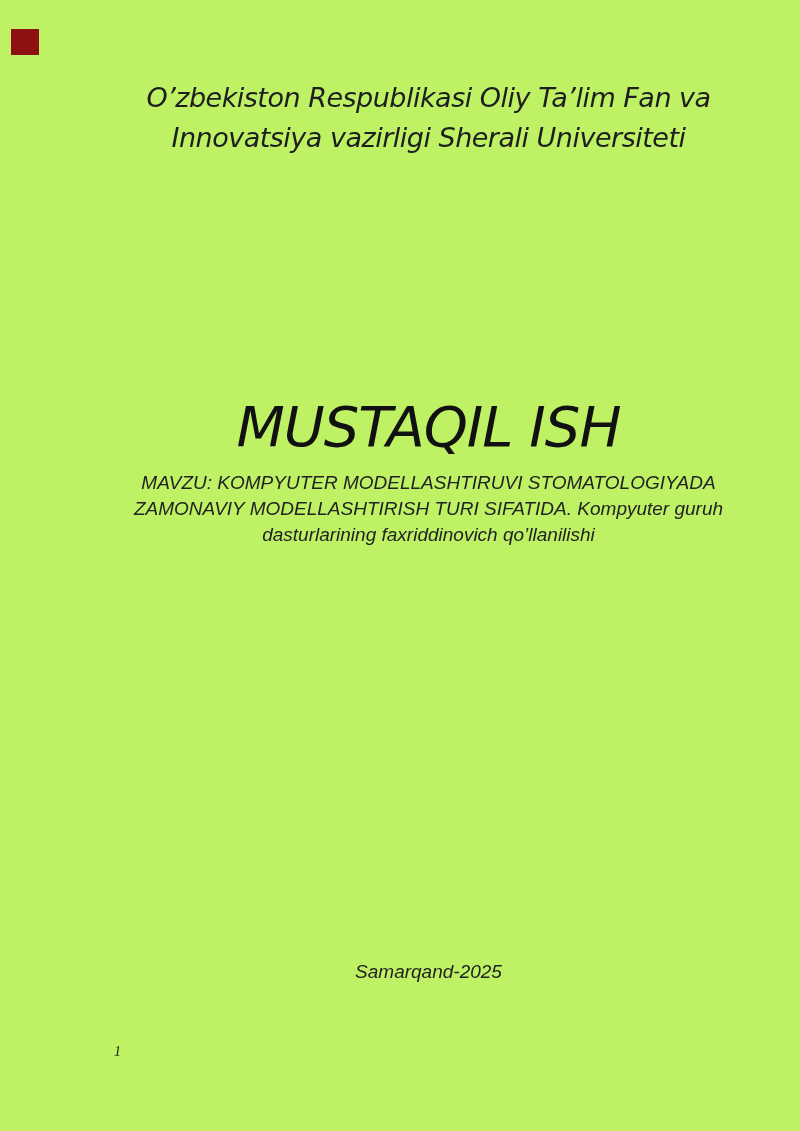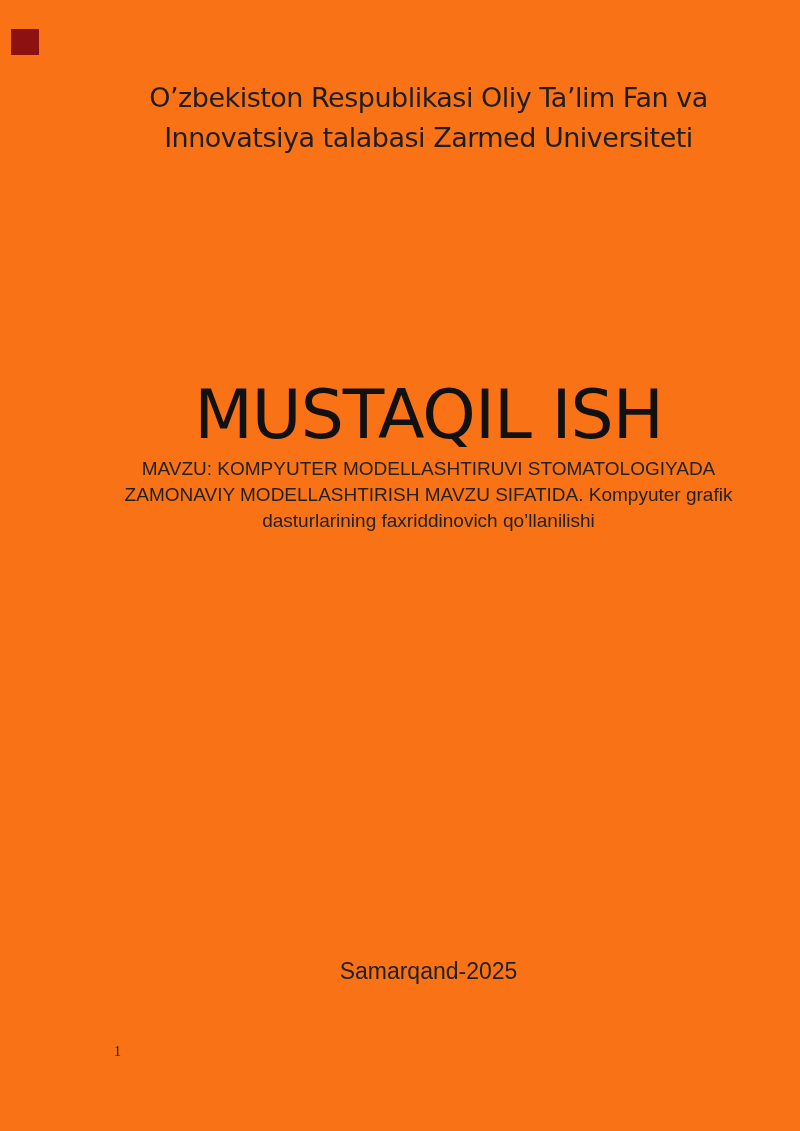--- a/index.html
+++ b/index.html
@@ -39,79 +39,79 @@
   .ministry-header {
     top: 78px;
     font-size: 27px;
     line-height: 40px;
     color: #1e1e1e;
     font-family: "DejaVu Sans", "Liberation Sans", sans-serif;
     letter-spacing: -0.5px;
   }
 
   .doc-title {
-    top: 368px;
-    font-size: 68px;
+    top: 380px;
+    font-size: 56px;
     line-height: 94px;
     color: #111111;
     font-family: "DejaVu Sans", "Liberation Sans", sans-serif;
     letter-spacing: -1px;
     white-space: nowrap;
   }
 
   .subject {
-    top: 456px;
+    top: 470px;
     font-size: 19px;
     line-height: 26px;
     color: #222222;
   }
 
   .student-line {
     top: 756px;
     font-size: 19.5px;
     line-height: 27px;
     color: #222222;
   }
 
   .city-year {
     top: 958px;
-    font-size: 23px;
+    font-size: 19px;
     line-height: 27px;
     color: #222222;
   }
 
   .page-number {
     position: absolute;
     left: 114px;
     top: 1043px;
     font-size: 14px;
     line-height: 18px;
     color: #1a1a1a;
     font-family: "Liberation Serif", serif;
   }
 
   .line { display: block; }
 </style>
 </head>
 <body>
 
-<div class="page" style="background: #f97316; color: rgb(31, 31, 31);">
+<div class="page" style="background: #bef264; color: rgb(31, 31, 31); font-style: italic;">
 
   <div class="marker" style="background: rgb(142, 17, 17);"></div>
 
   <div class="content-col ministry-header">
     <span class="line">O’zbekiston Respublikasi Oliy Ta’lim Fan va</span>
-    <span class="line">Innovatsiya talabasi Zarmed Universiteti</span>
+    <span class="line">Innovatsiya vazirligi Sherali Universiteti</span>
   </div>
 
   <div class="content-col doc-title">MUSTAQIL ISH</div>
 
   <div class="content-col subject">
     <span class="line">MAVZU: KOMPYUTER MODELLASHTIRUVI STOMATOLOGIYADA</span>
-    <span class="line">ZAMONAVIY MODELLASHTIRISH MAVZU SIFATIDA. Kompyuter grafik</span>
+    <span class="line">ZAMONAVIY MODELLASHTIRISH TURI SIFATIDA. Kompyuter guruh</span>
     <span class="line">dasturlarining faxriddinovich qo’llanilishi</span>
   </div>
 
 
   <div class="content-col city-year">Samarqand-2025</div>
 
   <div class="page-number">1</div>
 
 </div>
 

